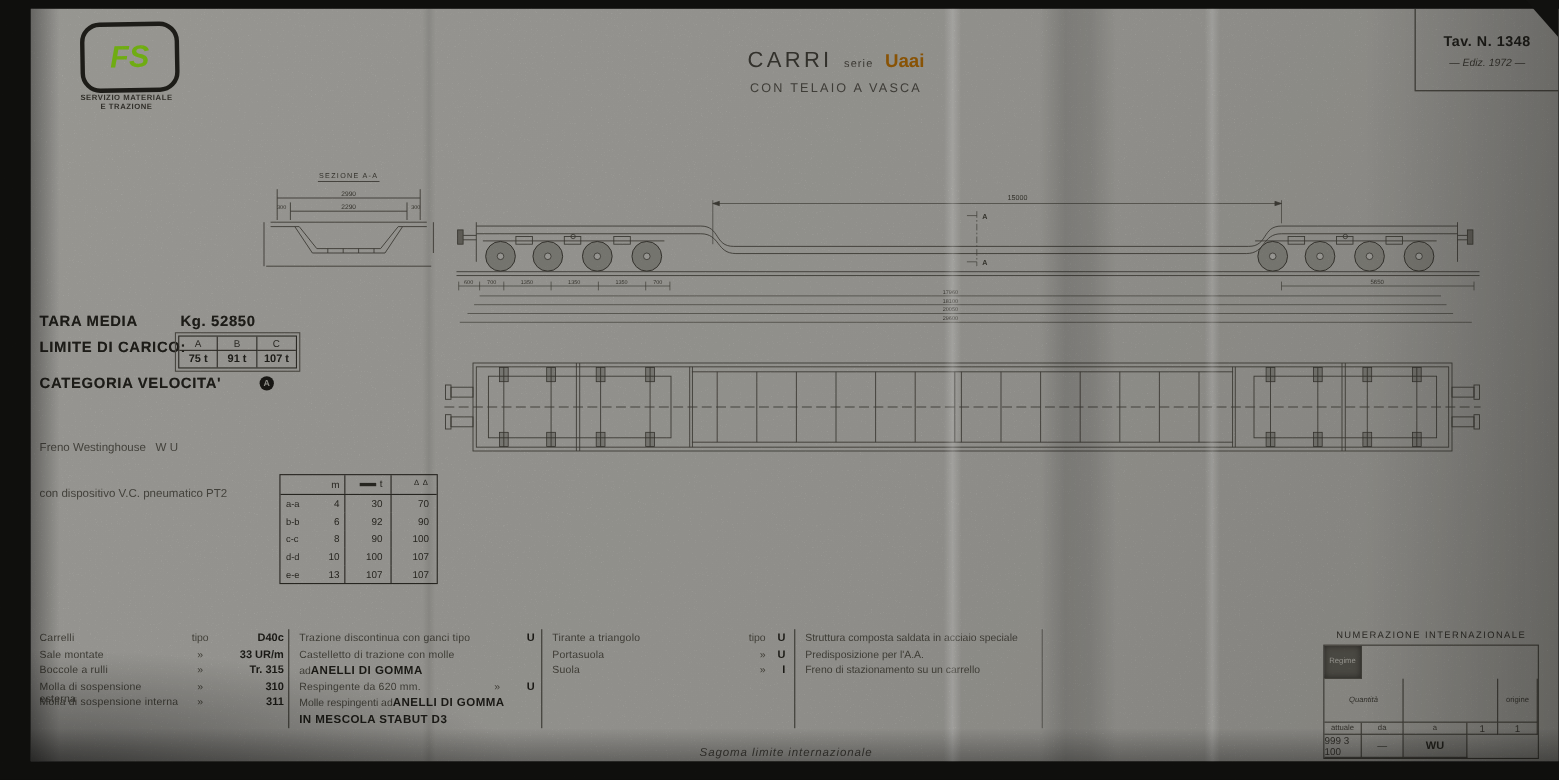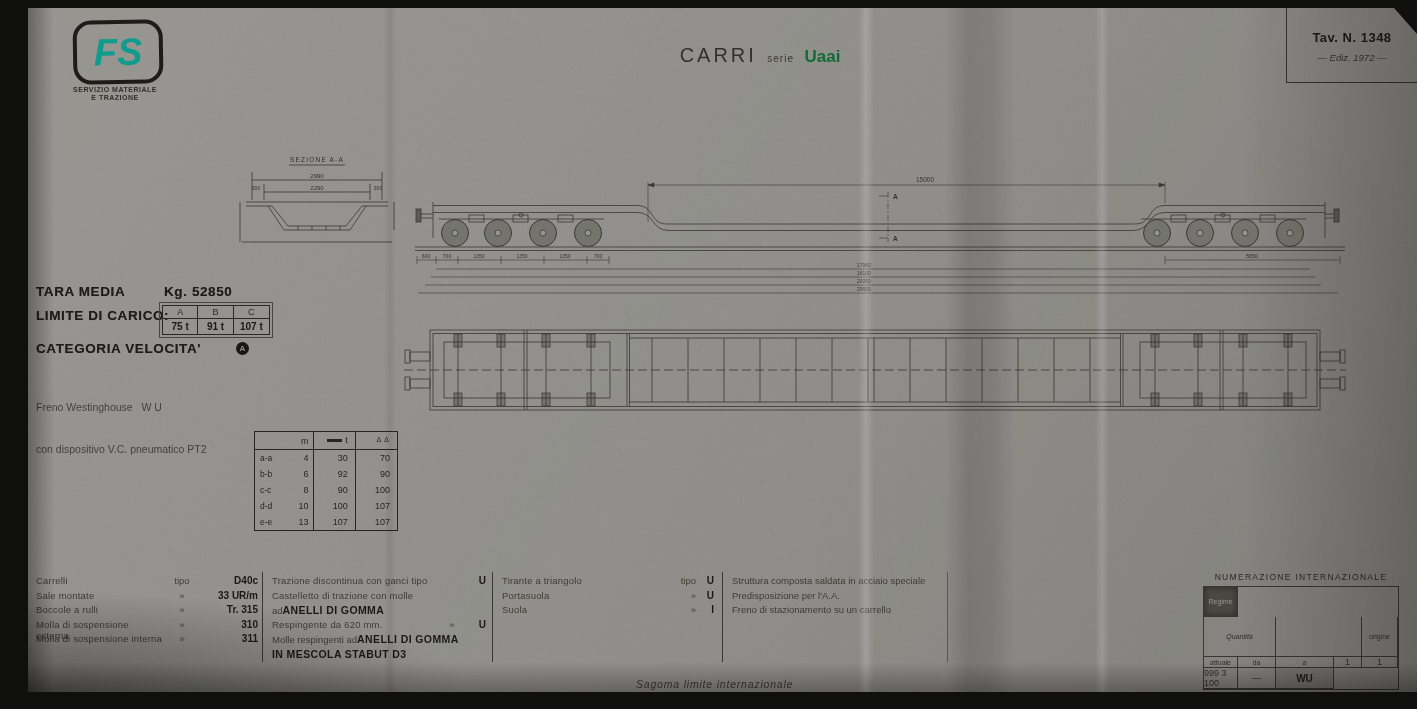--- a/index.html
+++ b/index.html
@@ -7,28 +7,28 @@
         font-family:"Liberation Sans",sans-serif;}
   .paper{position:absolute;left:28px;top:8px;right:0;bottom:17px;
          background:linear-gradient(120deg,#b2b1ac 0%,#adaca7 35%,#a8a7a2 60%,#9e9d98 85%,#96958f 100%);}
   .t{position:absolute;white-space:pre;color:#36342e;text-shadow:0 0 .5px rgba(40,38,32,.5);}
   svg text{font-family:"Liberation Sans",sans-serif;fill:#3d3b34;}
   svg{position:absolute;}
   .ln{position:absolute;background:#3d3b34;}
   
   .logo-box{position:absolute;left:73px;top:20px;width:82px;height:56px;border:4px solid #23221d;
             border-radius:18px;display:flex;align-items:center;justify-content:center;transform:rotate(-1deg);}
-  .logo-fs{font-size:38px;font-weight:bold;color:#14b8a6;letter-spacing:0px;font-style:italic;}
+  .logo-fs{font-size:28px;font-weight:bold;color:#84cc16;letter-spacing:0px;font-style:italic;}
   .logo-sub{position:absolute;left:56px;top:86px;width:118px;text-align:center;font-size:7px;font-weight:bold;
             color:#3a3831;line-height:8px;letter-spacing:.5px;}
   
   .title-wrap{position:absolute;left:590px;top:44px;width:340px;text-align:center;color:#3a3833;}
   .title-main{font-size:20px;letter-spacing:3px;color:#3c3a34;}
   .title-serie{font-size:10px;letter-spacing:1px;color:#45433c;margin:12px 6px;}
-  .title-name{font-size:17px;font-weight:bold;color:#15803d;text-align:center;}
+  .title-name{font-size:17px;font-weight:bold;color:#a16207;text-align:center;}
   .title-sub{margin-top:8px;font-size:11.5px;letter-spacing:2px;color:#4a4842;}
   
   .tav-text{position:absolute;left:1294px;top:30px;width:116px;text-align:center;}
   .tav-n{font-size:13px;font-weight:bold;color:#23221d;letter-spacing:.5px;}
   .tav-e{font-size:9.5px;font-style:italic;color:#3f3d36;margin-top:7px;}
   
   .spec-label{font-size:13.5px;font-weight:bold;color:#23221d;letter-spacing:.6px;}
   .limite-table{position:absolute;left:162px;top:305px;width:106px;border:1.5px solid #33312b;outline:1px solid #55534c;outline-offset:2px;
                 display:grid;grid-template-columns:1fr 1fr 1fr;font-size:9px;text-align:center;color:#33312b;}
   .limite-table .h{border-bottom:1px solid #33312b;padding:1px 0;font-size:9px;}
@@ -85,20 +85,21 @@
     <div>SERVIZIO MATERIALE</div>
     <div>E TRAZIONE</div>
   </div>
 
   <div class="title-wrap">
     <div>
       <span class="title-main">CARRI</span>
       <span class="title-serie">serie</span>
       <span class="title-name">Uaai</span>
     </div>
+    <div class="title-sub">CON TELAIO A VASCA</div>
   </div>
 
   <div class="ln" style="left:1286px;top:8px;width:1px;height:74px;"></div>
   <div class="ln" style="left:1286px;top:82px;width:131px;height:1px;"></div>
   <div class="tav-text">
     <div class="tav-n">Tav. N. 1348</div>
     <div class="tav-e">— Ediz. 1972 —</div>
   </div>
 
   <div class="t spec-label" style="left:36px;top:284px;">TARA MEDIA</div>

